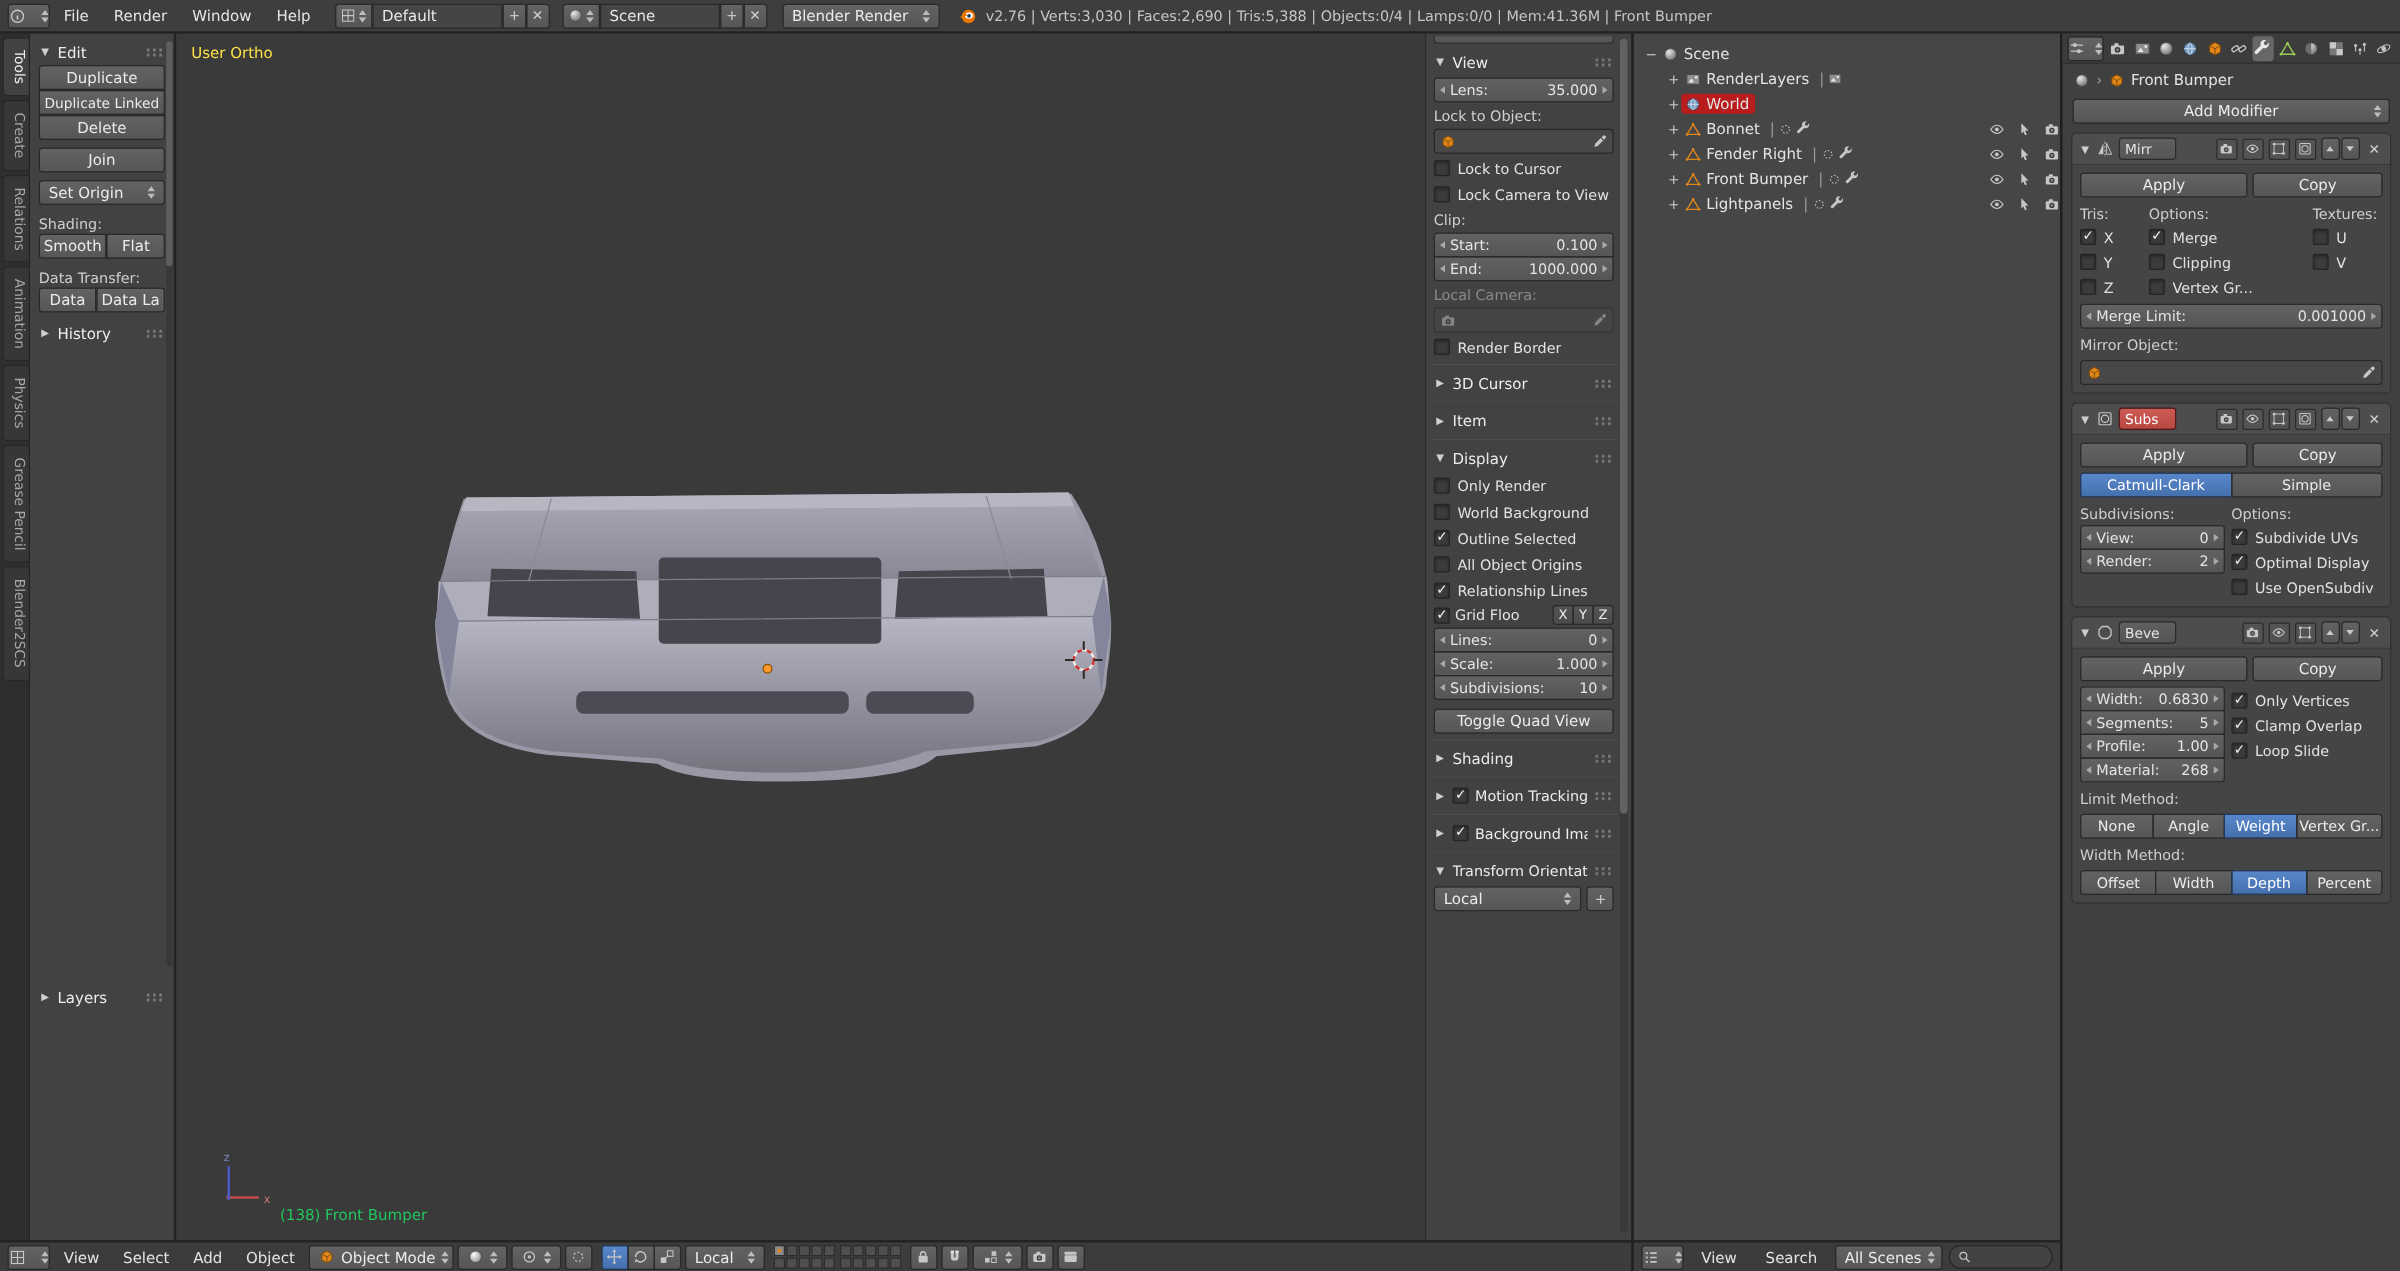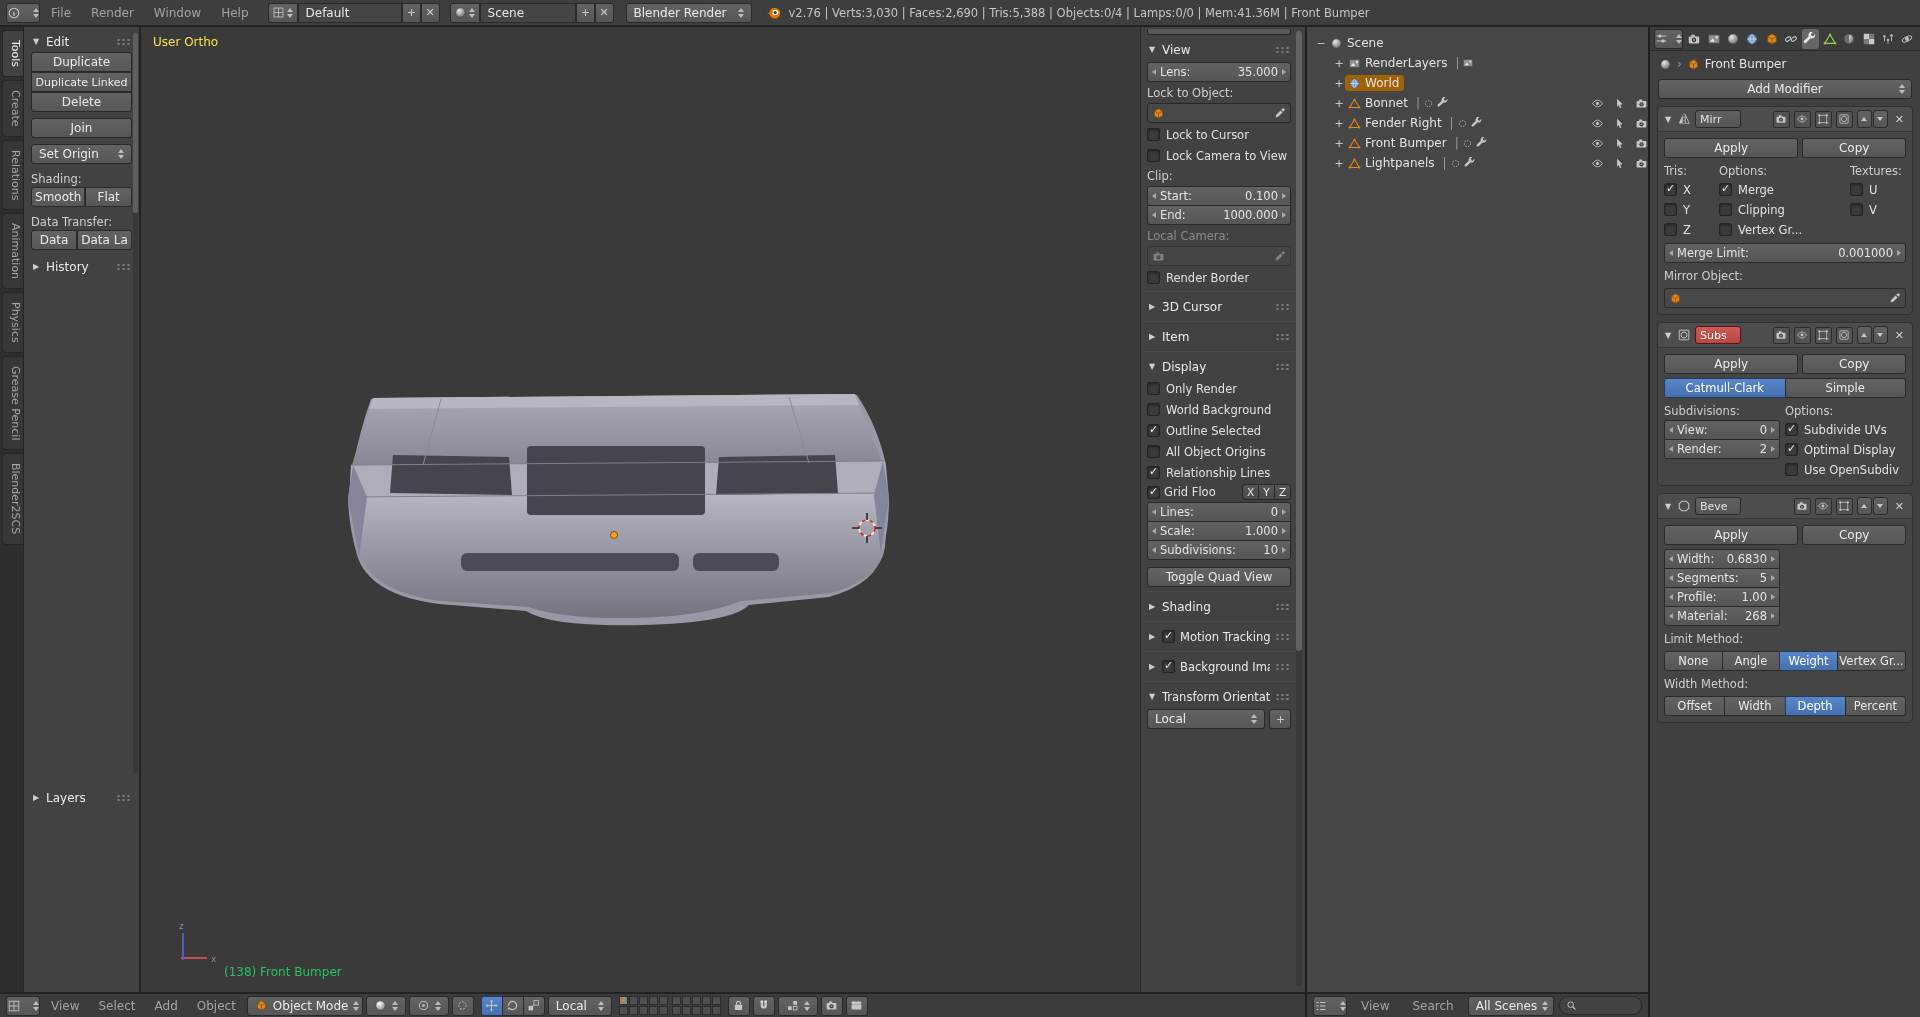--- a/index.html
+++ b/index.html
@@ -44,21 +44,21 @@
 .tri{font-size:8px;color:#cfcfcf;width:10px;text-align:center;flex:none}
 .grip{width:16px;height:8px;margin-left:auto;background-image:radial-gradient(circle,#939393 1px,rgba(0,0,0,0) 1.3px);background-size:5px 4px;opacity:.7;flex:none}
 .lbl{font-size:11.5px;color:#cfcfcf;height:17px;display:flex;align-items:center;white-space:nowrap}
 .idf{height:20px;background:#484848;border:1px solid #282828;border-radius:3px;display:flex;align-items:center;padding:0 4px;gap:4px}
 .idf .sp{flex:1}
 .dim{opacity:.5}
 .sep{height:1px;background:#373737;border-bottom:1px solid #4c4c4c;margin:2px -4px}
 .x{color:#cfcfcf;font-size:11px;padding:0 3px}
 
 .topbar{left:0;top:0;width:1920px;height:27px;background:#3e3e3e;border-bottom:2px solid #232323;display:flex;align-items:center;gap:2px;padding:0 6px}
-.menu{padding:0 9px;color:#a3a3a3;height:100%;display:flex;align-items:center}
+.menu{padding:0 9px;color:#e5e5e5;height:100%;display:flex;align-items:center}
 .compound{display:flex;align-items:center;margin-left:8px}
 .cfield{height:20px;background:#454545;border:1px solid #2a2a2a;display:flex;align-items:center;padding:0 7px;color:#e8e8e8}
 .stats{font-size:11.5px;color:#c6c6c6;margin-left:5px;white-space:nowrap}
 
 .tabs{left:0;top:27px;width:24px;height:965px;background:#2e2e2e;display:flex;flex-direction:column;gap:3px;padding-top:3px;border-right:1px solid #232323}
 .tab{writing-mode:vertical-rl;padding:9px 1px;margin-left:2px;text-align:center;font-size:11px;color:#a6a6a6;background:#373737;border:1px solid #262626;border-right:none;border-radius:4px 0 0 4px;white-space:nowrap}
 .tab[data-active="true"]{background:#424242;color:#f0f0f0}
 
 .shelf{left:24px;top:27px;width:117px;height:965px;background:#424242;border-right:2px solid #232323;padding:4px 7px}
 .shelf .btn{margin:0}
@@ -84,21 +84,21 @@
 .lgrid{display:grid;grid-template-columns:repeat(5,9px);grid-auto-rows:9px;gap:1px}
 .lcell{background:#4f4f4f;border:1px solid #2d2d2d;position:relative}
 .lcell[data-active="true"]{background:#8a8a8a}
 .lcell[data-active="true"]::after{content:"";position:absolute;left:2px;top:2px;width:3px;height:3px;border-radius:50%;background:#e8830c}
 .layersw{display:flex;gap:4px;margin:0 4px}
 
 .outliner{left:1305px;top:27px;width:343px;height:965px;background:#464646;border-left:2px solid #1f1f1f;padding-top:6px}
 .orow{display:flex;align-items:center;height:20px;position:relative;font-size:12px}
 .exp{width:12px;text-align:center;color:#c9c9c9;font-size:11px;flex:none}
 .olab{padding:1px 5px 1px 3px;white-space:nowrap;border-radius:3px;display:flex;align-items:center;gap:4px}
-.olab[data-selected="true"]{background:#a16207}
+.olab[data-selected="true"]{background:#b91c1c}
 .pipe{color:#9a9a9a;margin:0 3px}
 .ricn{position:absolute}
 .outhdr{left:1305px;top:992px;width:343px;height:25px;background:#3c3c3c;border-top:2px solid #232323;border-left:2px solid #1f1f1f;display:flex;align-items:center;gap:5px;padding:0 6px}
 .searchf{height:19px;flex:1;max-width:96px;background:#434343;border:1px solid #282828;border-radius:9px;display:flex;align-items:center;padding:0 6px;gap:4px}
 
 .props{left:1648px;top:27px;width:272px;height:990px;background:#404040;border-left:2px solid #1f1f1f}
 .phead{height:24px;background:#3c3c3c;border-bottom:1px solid #2c2c2c;display:flex;align-items:center;gap:2px;padding:0 4px}
 .ptab{width:19px;height:20px;display:flex;align-items:center;justify-content:center;border-radius:3px}
 .ptab[data-active="true"]{background:#676767}
 .crumb{height:26px;display:flex;align-items:center;gap:5px;padding:0 9px;font-size:12px}
@@ -1262,20 +1262,34 @@
                   <span class="na r"></span>
                 </div>
               <div class="num">
                   <span class="na l"></span>
                   <span class="lab">Material:</span>
                   <span class="val">268</span>
                   <span class="na r"></span>
                 </div>
             </div>
           </div>
+          <div class="gcol" style="padding-top:2px">
+            <div class="cbrow">
+                <span class="cb" data-checked="true"></span>
+                <span class="cbl">Only Vertices</span>
+              </div>
+            <div class="cbrow">
+                <span class="cb" data-checked="true"></span>
+                <span class="cbl">Clamp Overlap</span>
+              </div>
+            <div class="cbrow">
+                <span class="cb" data-checked="true"></span>
+                <span class="cbl">Loop Slide</span>
+              </div>
+          </div>
         </div>
         <div class="lbl">Limit Method:</div>
         <div class="seg">
           <div class="btn" data-active="false">None</div>
           <div class="btn" data-active="false">Angle</div>
           <div class="btn" data-active="true">Weight</div>
           <div class="btn" style="flex:1.2" data-active="false">Vertex Gr...</div>
         </div>
         <div class="lbl">Width Method:</div>
         <div class="seg">

